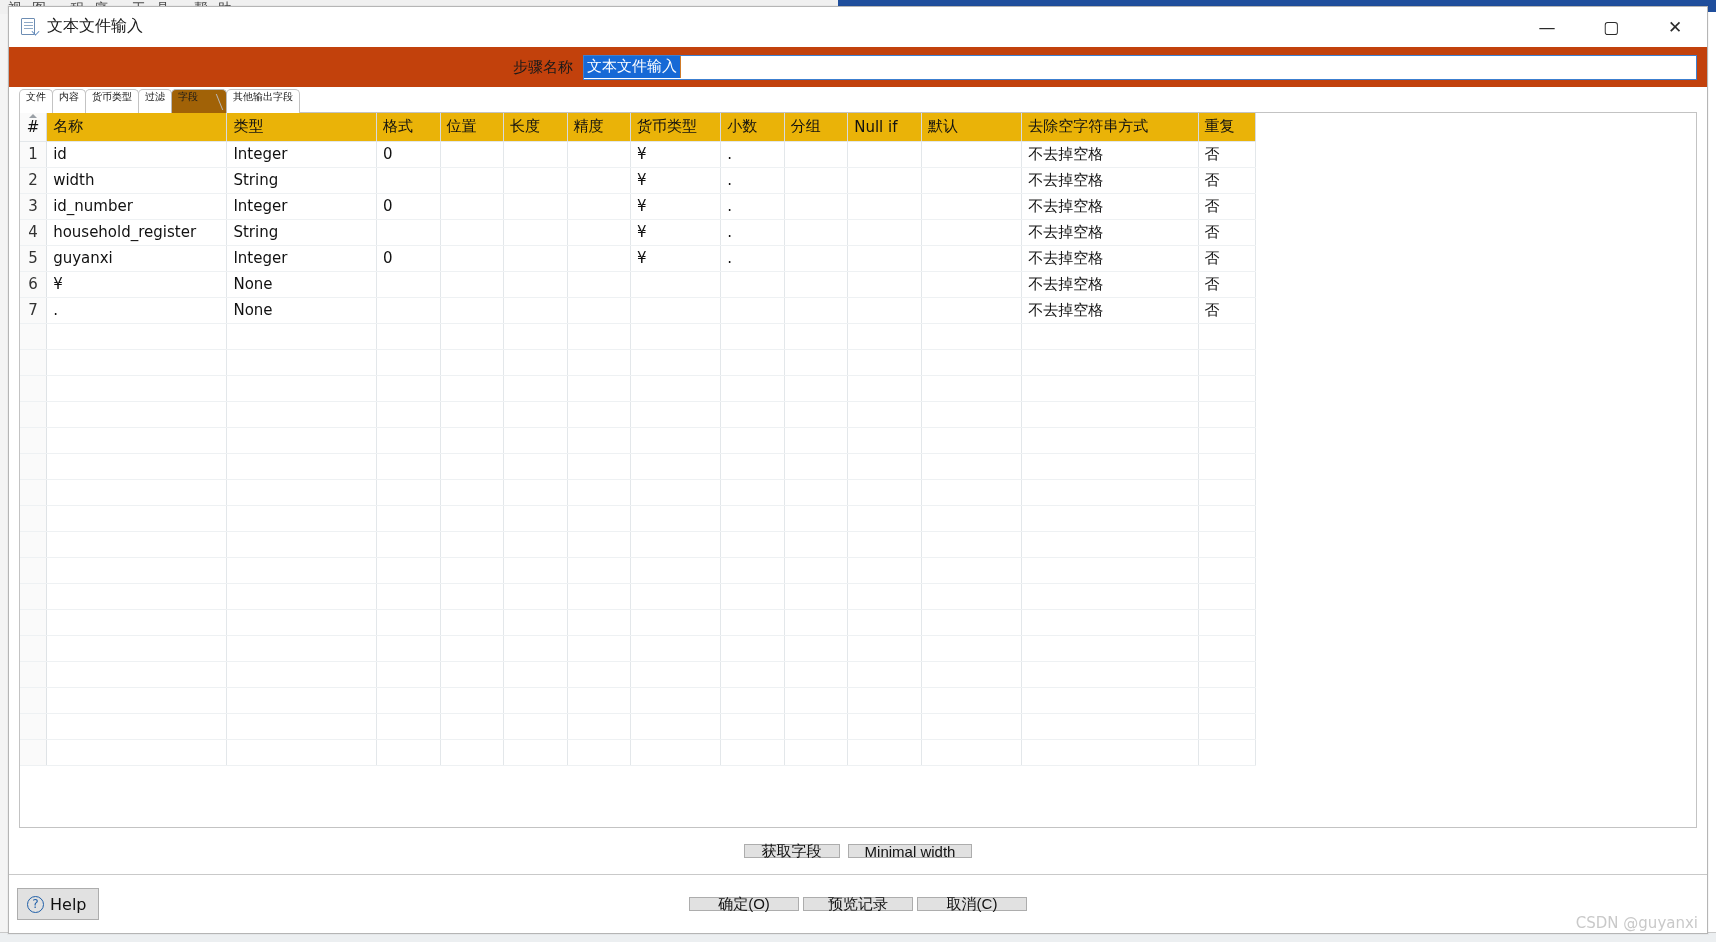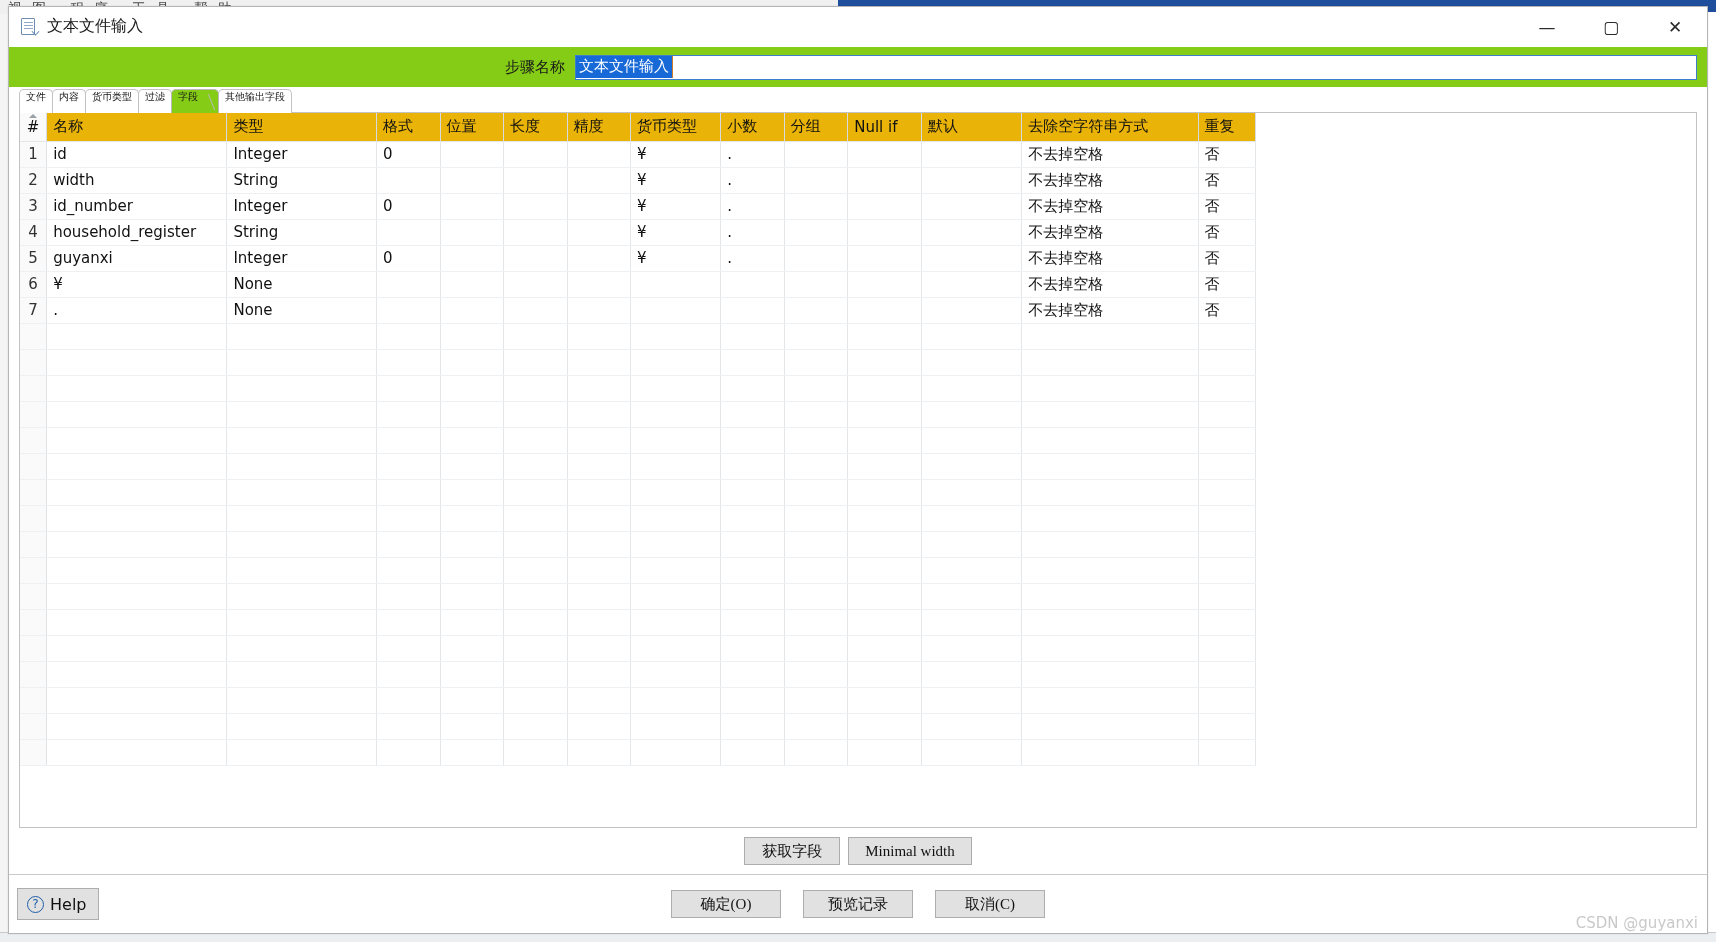--- a/index.html
+++ b/index.html
@@ -83,22 +83,22 @@
     display: flex; align-items: center; justify-content: center;
     font-size: 17px; color: #2b2b2b;
     font-family: "DejaVu Sans", sans-serif;
     cursor: default;
   }
 
   
   .stepname-row {
     height: 40px; flex: 0 0 40px;
     display: flex; align-items: center;
-    padding-left: 4px;
-    background: #84cc16;
+    padding-left: 12px;
+    background: #c2410c;
   }
   .stepname-label {
     font-size: 15px; color: #1a1a1a;
     width: 562px; text-align: right; padding-right: 10px;
     font-family: "DejaVu Sans", "Liberation Sans", sans-serif;
   }
   .stepname-input {
     flex: 1 1 auto; margin-right: 10px;
     height: 25px;
     border: 1px solid #3c7fd0;
@@ -134,24 +134,24 @@
     font-size: 10px; color: #1a1a1a;
     font-family: "DejaVu Sans", "Liberation Sans", sans-serif;
     border: 1px solid #c3c3c3;
     border-bottom: none;
     border-radius: 5px 5px 0 0;
     background: #ffffff;
     margin-right: -1px;
     position: relative; z-index: 1;
   }
   .tab.active {
-    background: #84cc16;
+    background: #a16207;
     z-index: 3;
     border-color: #b9b9b9;
-    padding-right: 20px;
+    padding-right: 28px;
   }
   .tab.active::after {
     content: "";
     position: absolute; right: 6px; top: 4px;
     width: 16px; height: 16px;
     border-right: 1px solid #b9b9b9;
     transform: skewX(22deg);
   }
 
   
@@ -239,26 +239,26 @@
   
   .mid-buttons {
     flex: 0 0 46px;
     display: flex; align-items: center; justify-content: center;
     gap: 8px;
     background: #ffffff;
   }
   .btn {
     background: #e1e1e1;
     border: 1px solid #adadad;
-    height: 28px;
+    height: 14px;
     min-width: 96px;
     padding: 0 16px;
     font-size: 15px;
     color: #111;
-    font-family: Liberation Serif, serif;
+    font-family: Liberation Sans, sans-serif;
     display: inline-flex; align-items: center; justify-content: center;
     cursor: default;
   }
 
   .sep {
     flex: 0 0 1px; height: 1px; background: #c9c9c9;
     margin: 0 0px;
   }
 
   
@@ -281,21 +281,21 @@
   }
   .help-icon {
     width: 17px; height: 17px; border-radius: 50%;
     border: 1.6px solid #1f5fa8; color: #1f5fa8;
     font-size: 12px; line-height: 14px; text-align: center;
     font-family: "DejaVu Sans", sans-serif;
     display: inline-flex; align-items: center; justify-content: center;
   }
   .bottom-center {
     position: absolute; left: 0; right: 0;
-    display: flex; justify-content: center; gap: 22px;
+    display: flex; justify-content: center; gap: 4px;
     pointer-events: none;
   }
   .bottom-center .btn { pointer-events: auto; min-width: 110px; }
   .watermark {
     position: absolute; right: 18px; bottom: 10px;
     font-size: 15px; color: #c9c9c9;
     font-family: "DejaVu Sans", "Liberation Sans", sans-serif;
     text-align: center;
   }
 

